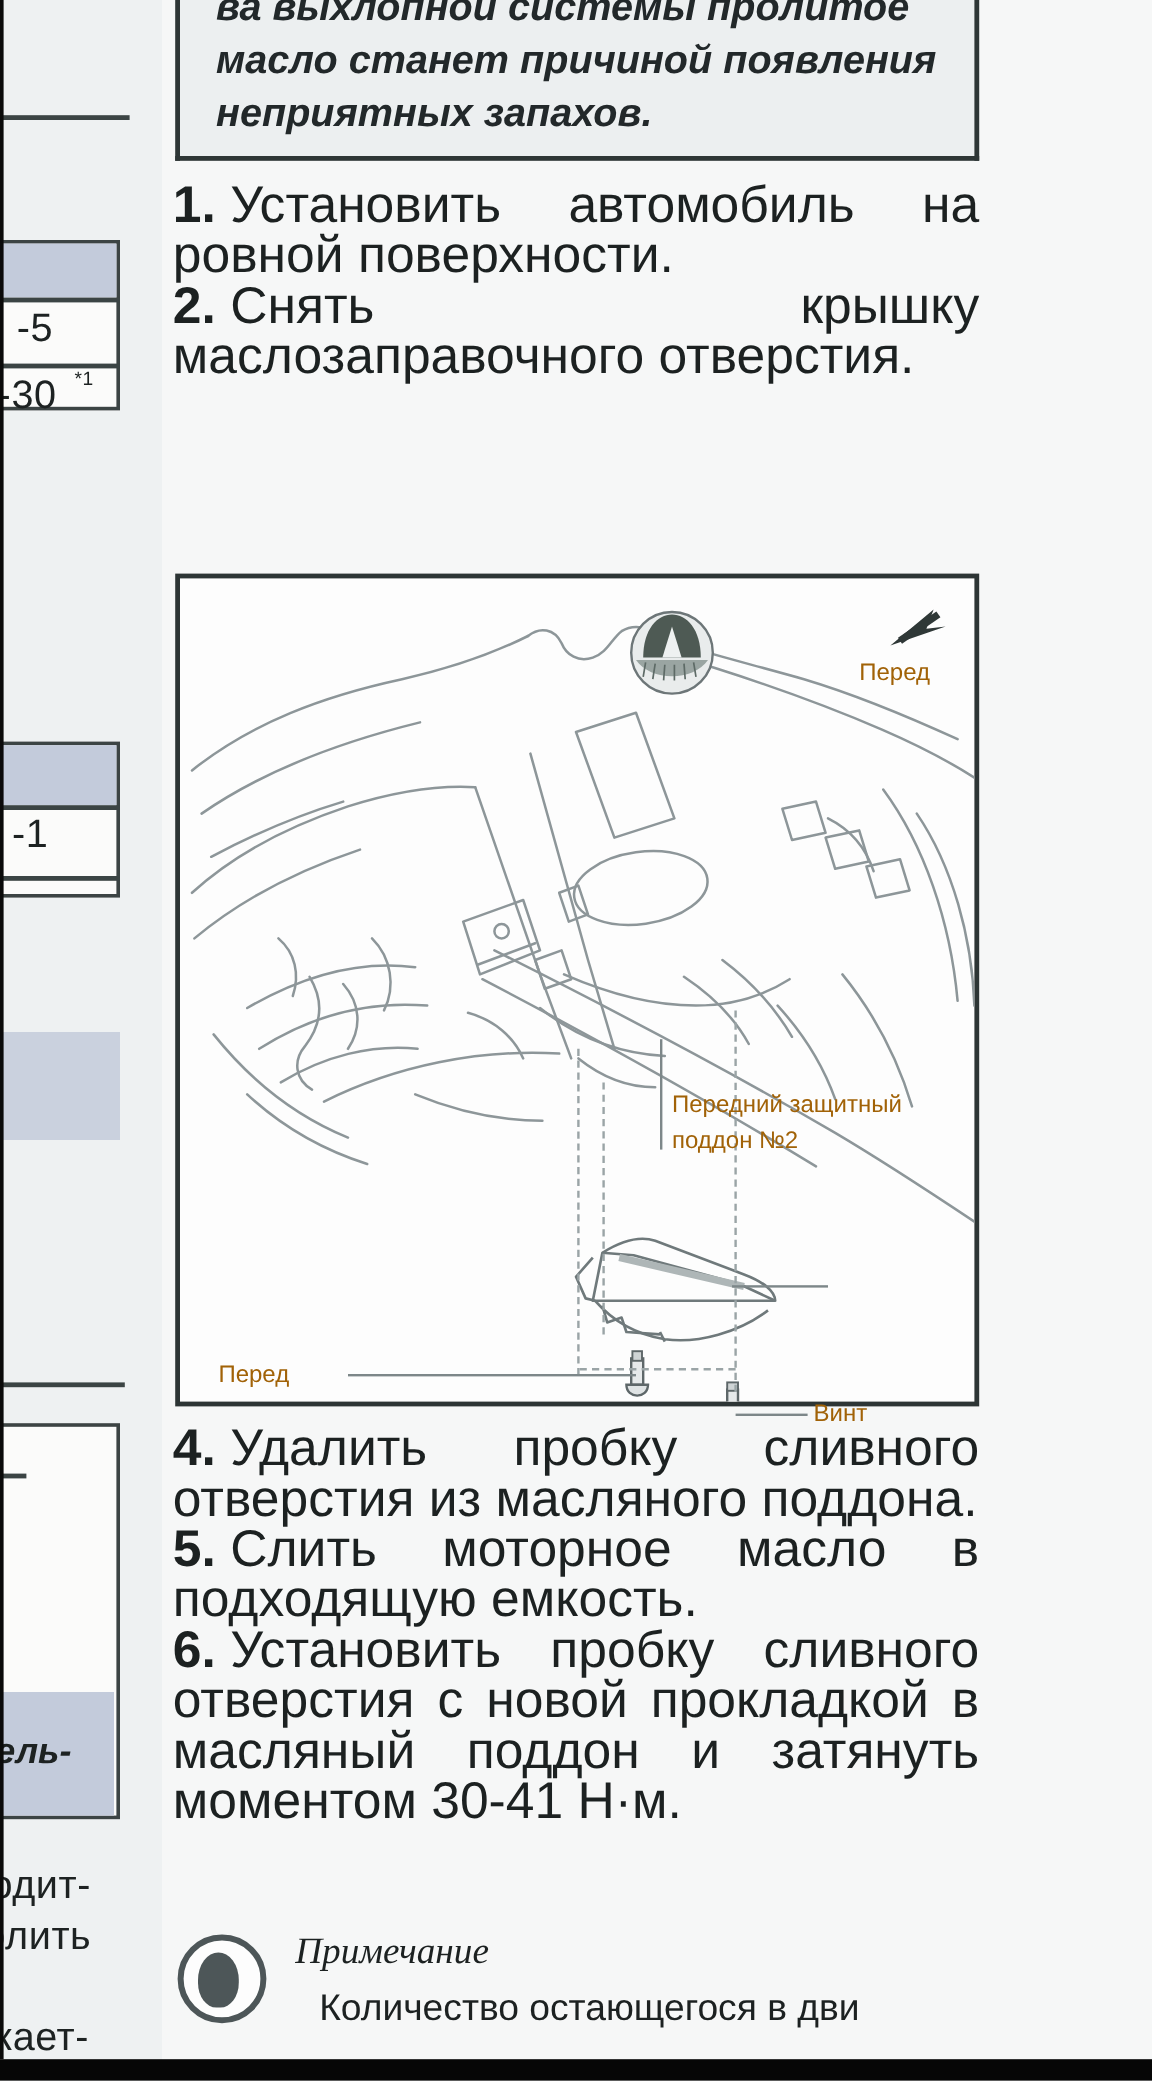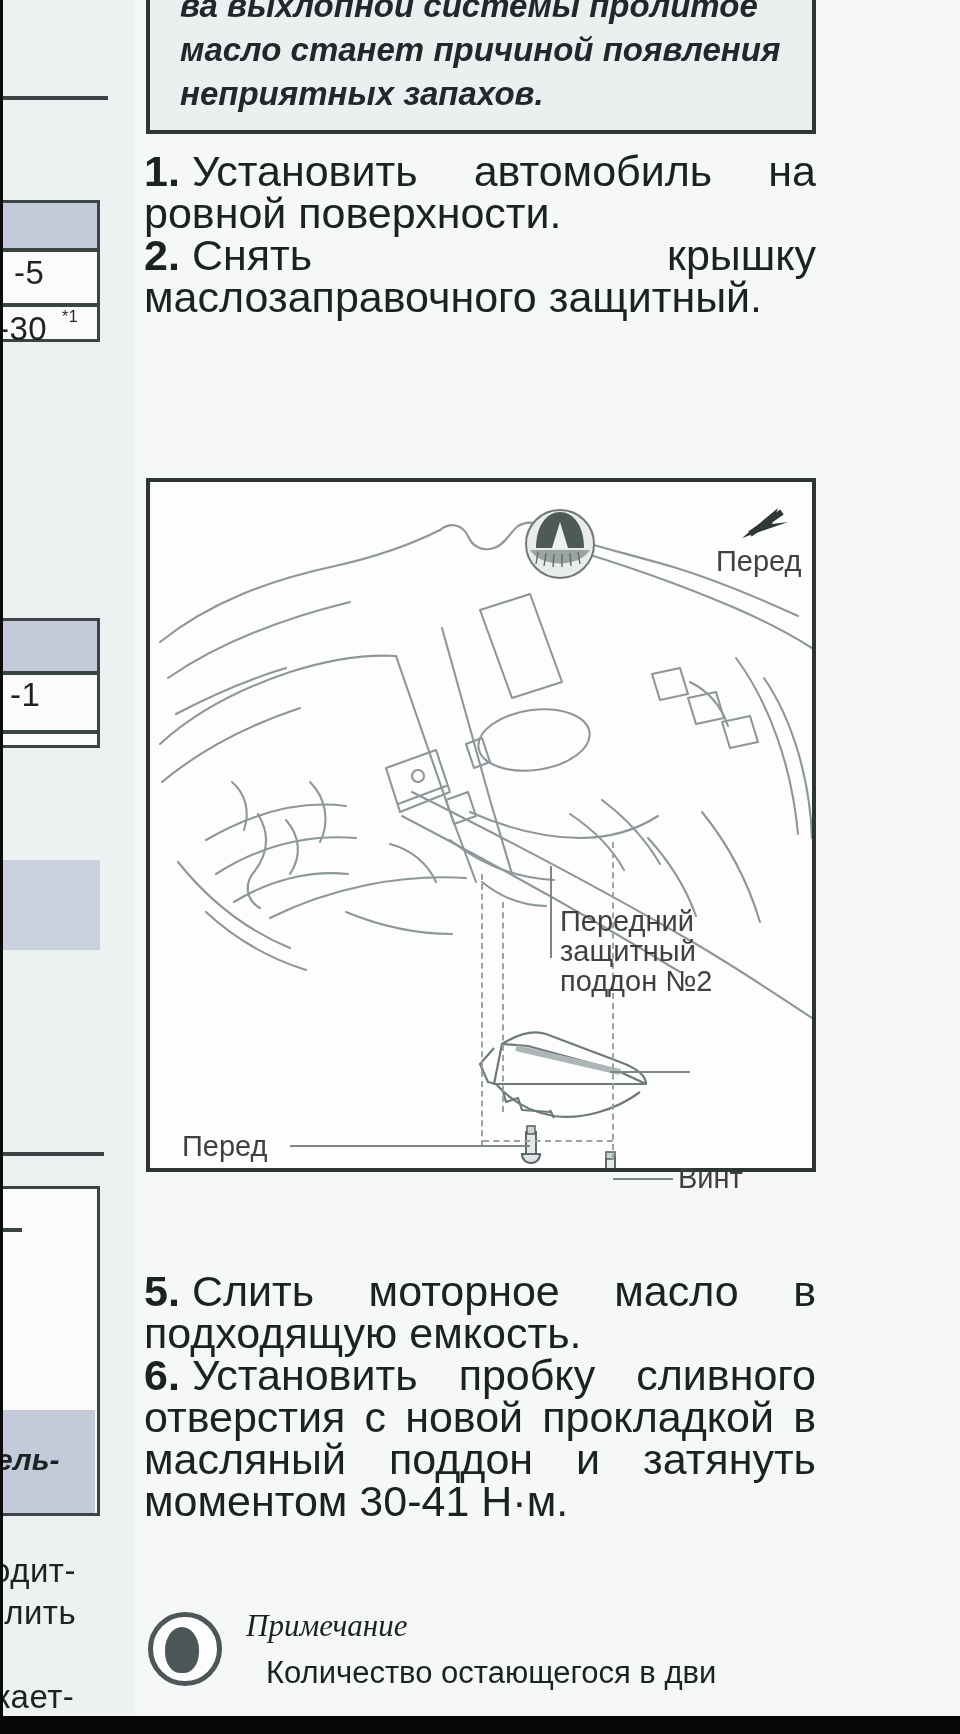--- a/index.html
+++ b/index.html
@@ -64,21 +64,21 @@
     text-align:justify;
   }
   .step .num{font-weight:700;margin-right:12px;}
 
   
   .figure{
     position:absolute;left:6px;top:478px;width:670px;height:694px;
     border:4px solid #2d3535;box-sizing:border-box;background:#fdfdfd;
   }
   .fig-label{
-    position:absolute;color:#404040;font-size:29px;line-height:30px;white-space:pre-line;
+    position:absolute;color:#a16207;font-size:20px;line-height:30px;white-space:pre-line;
   }
   .lead{position:absolute;background:#7d8789;height:2px;}
   .lead-v{position:absolute;background:#7d8789;width:2px;}
   .dash-v{
     position:absolute;width:0;border-left:2px dashed #9aa4a6;
   }
   .dash-h{
     position:absolute;height:0;border-top:2px dashed #9aa4a6;
   }
 
@@ -138,21 +138,21 @@
   <div class="main">
 
     <div class="warn-box">
       <div class="warn-txt">ва выхлопной системы пролитое масло станет причиной появления неприятных запахов.</div>
     </div>
 
     <div class="step" style="left:4px;top:150px;">
       <span class="num">1.</span><span>Установить автомобиль на ровной поверхности.</span>
     </div>
     <div class="step" style="left:4px;top:234px;">
-      <span class="num">2.</span><span>Снять крышку маслозаправочного защитный.</span>
+      <span class="num">2.</span><span>Снять крышку маслозаправочного отверстия.</span>
     </div>
 
     <div class="figure">
 
       <svg viewBox="0 0 662 686" width="662" height="686" style="position:absolute;left:0;top:0;">
         <g fill="none" stroke="#8d9699" stroke-width="2.1" stroke-linejoin="round" stroke-linecap="round">
 
           <path d="M10 160 C 60 120, 120 98, 185 84 C 230 74, 262 62, 290 48"></path>
           <path d="M290 48 C 300 40, 312 42, 318 54 C 322 64, 332 70, 344 66 C 356 62, 360 50, 368 44 C 378 38, 392 40, 400 50"></path>
           <path d="M400 50 C 430 60, 470 70, 520 84 C 560 96, 600 112, 648 134"></path>
@@ -263,20 +263,23 @@
       <div class="lead" style="left:140px;top:663px;width:240px;"></div>
       <div class="lead" style="left:463px;top:696px;width:60px;"></div>
 
       <div class="fig-label" style="left:410px;top:424px;width:250px;">Передний защитный
 поддон №2</div>
       <div class="fig-label" style="left:32px;top:649px;">Перед</div>
       <div class="fig-label" style="left:528px;top:681px;">Винт</div>
       <div class="fig-label" style="left:566px;top:64px;">Перед</div>
     </div>
 
+    <div class="step" style="left:4px;top:1186px;">
+      <span class="num">4.</span><span>Удалить пробку сливного отверстия из масляного поддона.</span>
+    </div>
     <div class="step" style="left:4px;top:1270px;">
       <span class="num">5.</span><span>Слить моторное масло в подходящую емкость.</span>
     </div>
     <div class="step" style="left:4px;top:1354px;">
       <span class="num">6.</span><span>Установить пробку сливного отверстия с новой прокладкой в масляный поддон и затянуть моментом 30-41 Н·м.</span>
     </div>
 
     <div class="note-ico"></div>
     <div class="note-title">Примечание</div>
     <div class="note-body">Количество остающегося в дви</div>

